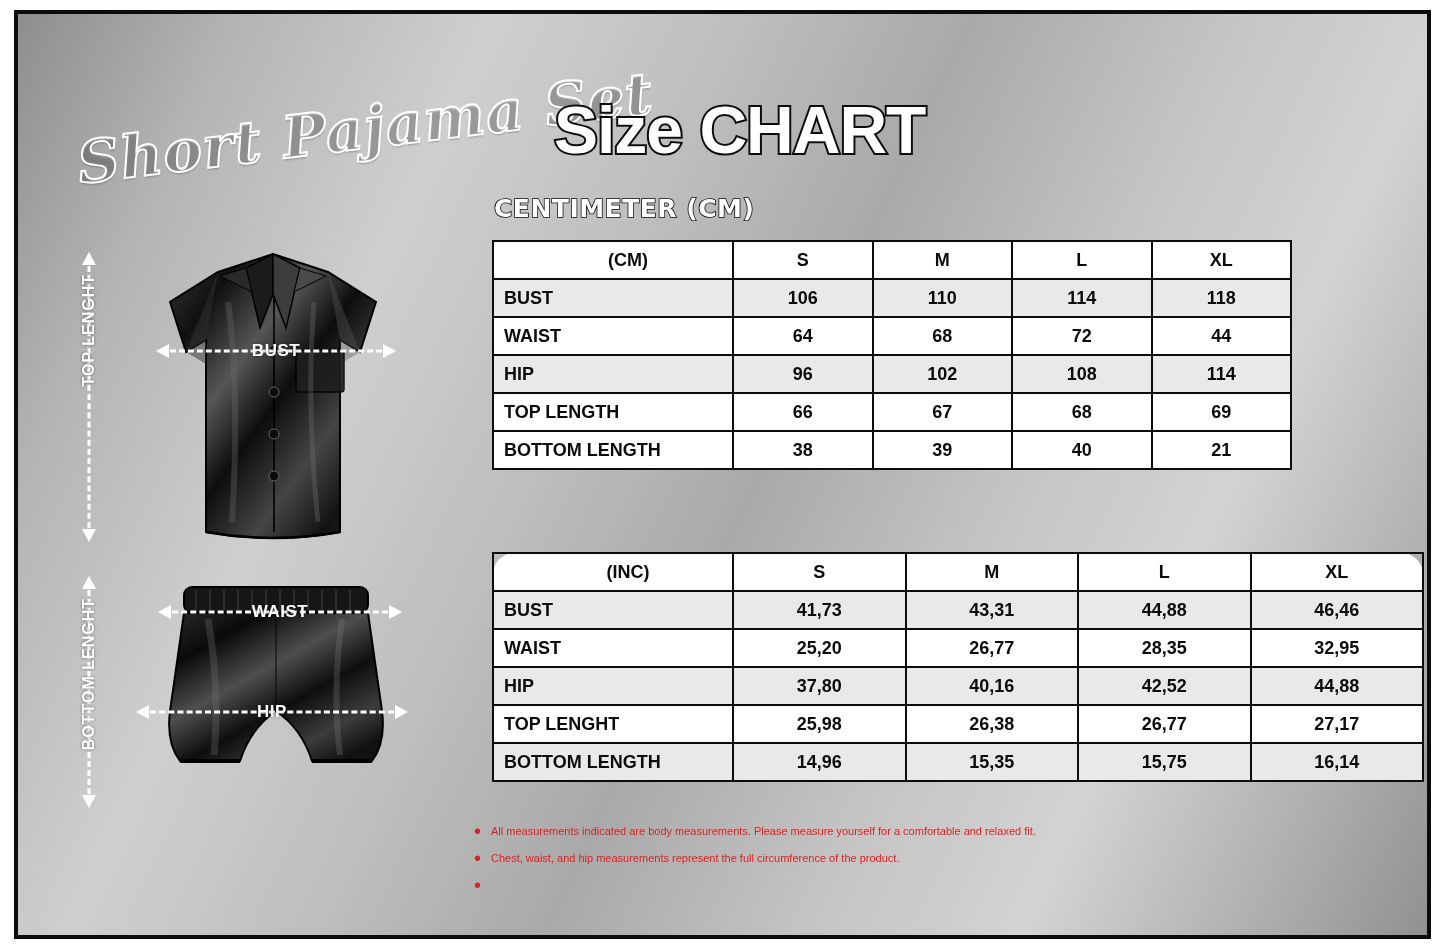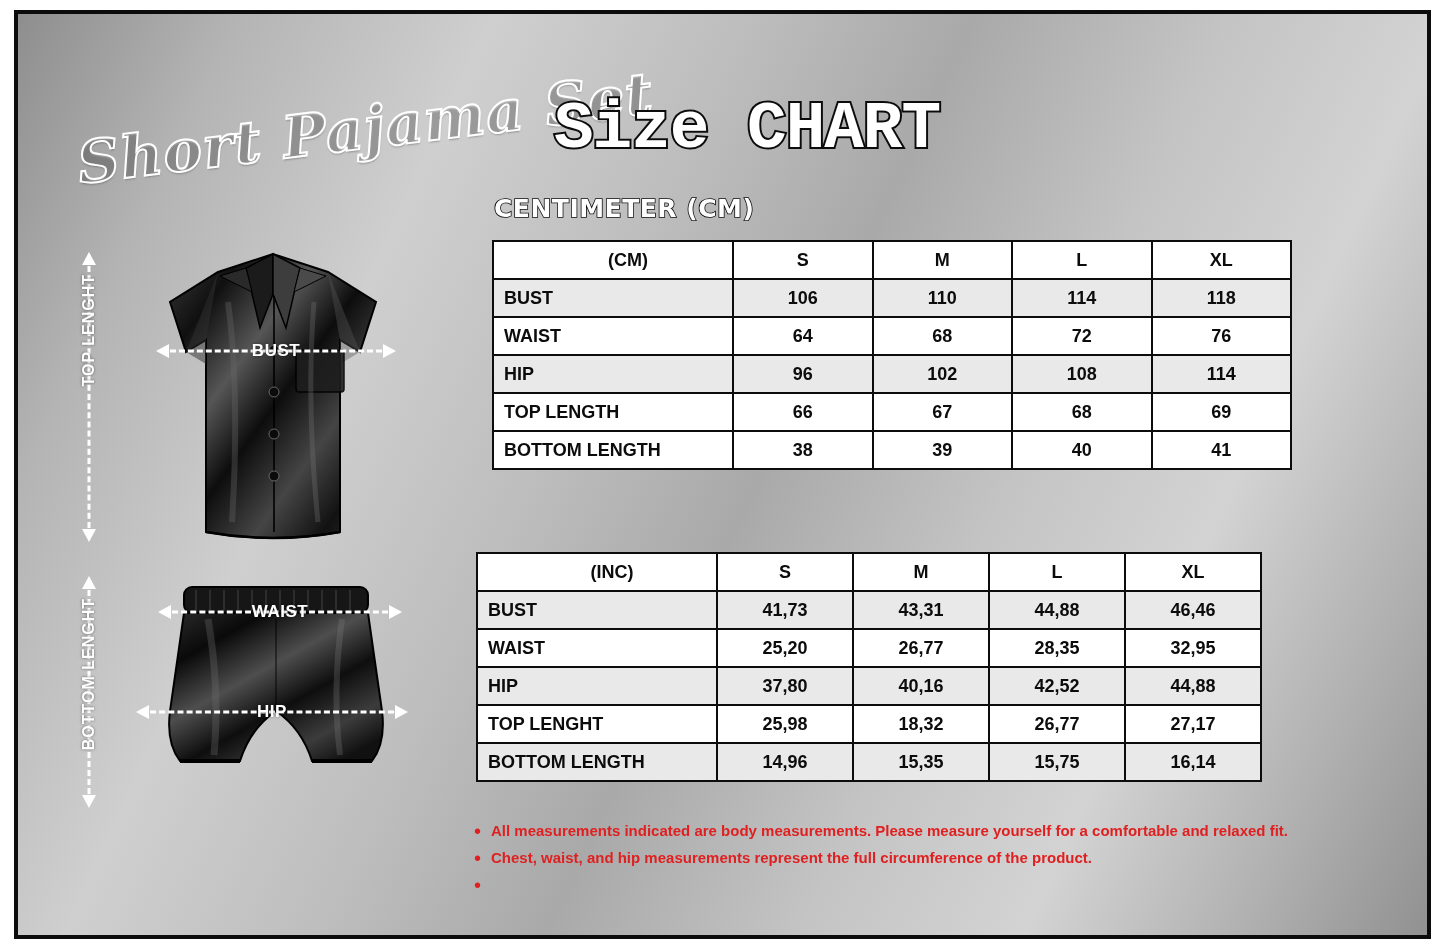--- a/index.html
+++ b/index.html
@@ -50,21 +50,21 @@
     letter-spacing: 1px;
     line-height: 130px;
     white-space: nowrap;
   }
 
   
   .size-chart-heading {
     position: absolute;
     left: 536px;
     top: 78px;
-    font-family: Liberation Mono, monospace;
+    font-family: Liberation Sans, sans-serif;
     font-size: 66px;
     font-weight: 700;
     letter-spacing: -1px;
     color: #ffffff;
     -webkit-text-stroke: 4px #0c0c0c;
     paint-order: stroke fill;
     white-space: nowrap;
   }
 
   .unit-label {
@@ -81,21 +81,21 @@
   #inc-label { left: 476px; top: 490px; }
 
   
   table.size-table {
     position: absolute;
     border-collapse: collapse;
     background: #ffffff;
     table-layout: fixed;
   }
   #cm-table { left: 474px; top: 226px; width: 800px; }
-  #inc-table { left: 458px; top: 538px; width: 786px; }
+  #inc-table { left: 474px; top: 538px; width: 932px; border-radius: 25px; }
 
   table.size-table td, table.size-table th {
     border: 2px solid #0c0c0c;
     height: 38px;
     font-size: 18px;
     font-weight: 700;
     color: #0c0c0c;
     text-align: center;
     font-family: "Liberation Sans", sans-serif;
     padding: 0 6px;
@@ -124,22 +124,22 @@
     margin-bottom: 9px;
   }
   .note-bullet {
     color: #e02020;
     font-size: 20px;
     line-height: 18px;
     margin-right: 10px;
   }
   .note-text {
     color: #e02020;
-    font-size: 15px;
-    font-weight: 700;
+    font-size: 11px;
+    font-weight: 400;
     font-family: "Liberation Sans", sans-serif;
     line-height: 18px;
   }
 
   
   .shirt-wrap {
     position: absolute;
     left: 110px;
     top: 218px;
     width: 290px;
@@ -262,42 +262,42 @@
         <td>106</td>
         <td>110</td>
         <td>114</td>
         <td>118</td>
       </tr>
       <tr>
         <td class="rowhead">WAIST</td>
         <td>64</td>
         <td>68</td>
         <td>72</td>
-        <td>76</td>
+        <td>44</td>
       </tr>
       <tr class="shaded">
         <td class="rowhead">HIP</td>
         <td>96</td>
         <td>102</td>
         <td>108</td>
         <td>114</td>
       </tr>
       <tr>
         <td class="rowhead">TOP LENGTH</td>
         <td>66</td>
         <td>67</td>
         <td>68</td>
         <td>69</td>
       </tr>
       <tr>
         <td class="rowhead">BOTTOM LENGTH</td>
         <td>38</td>
         <td>39</td>
         <td>40</td>
-        <td>41</td>
+        <td>21</td>
       </tr>
     </tbody>
       </table>
 
     <table class="size-table" id="inc-table">
       <tbody>
           <tr>
         <th class="rowhead hdr-first">(INC)</th>
         <th>S</th>
         <th>M</th>
@@ -321,21 +321,21 @@
       <tr class="shaded">
         <td class="rowhead">HIP</td>
         <td>37,80</td>
         <td>40,16</td>
         <td>42,52</td>
         <td>44,88</td>
       </tr>
       <tr>
         <td class="rowhead">TOP LENGHT</td>
         <td>25,98</td>
-        <td>18,32</td>
+        <td>26,38</td>
         <td>26,77</td>
         <td>27,17</td>
       </tr>
       <tr class="shaded">
         <td class="rowhead">BOTTOM LENGTH</td>
         <td>14,96</td>
         <td>15,35</td>
         <td>15,75</td>
         <td>16,14</td>
       </tr>

